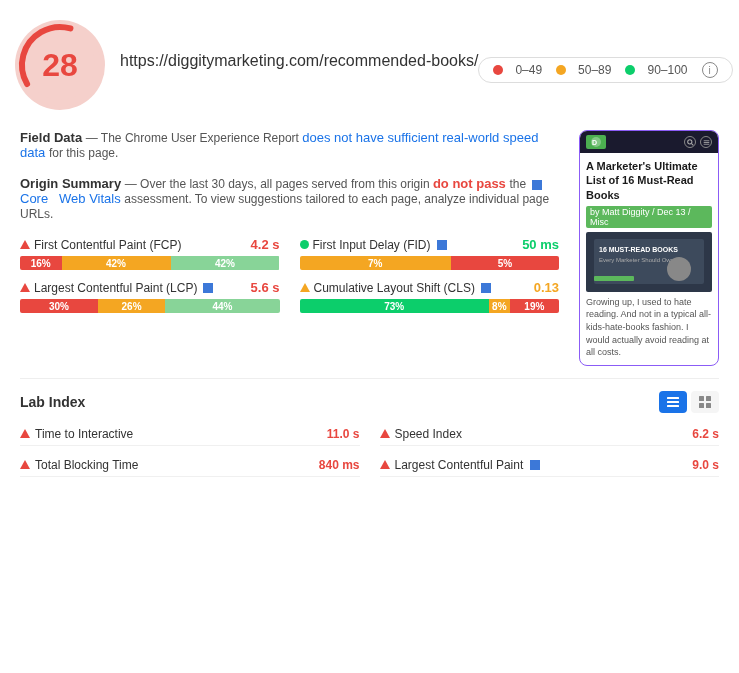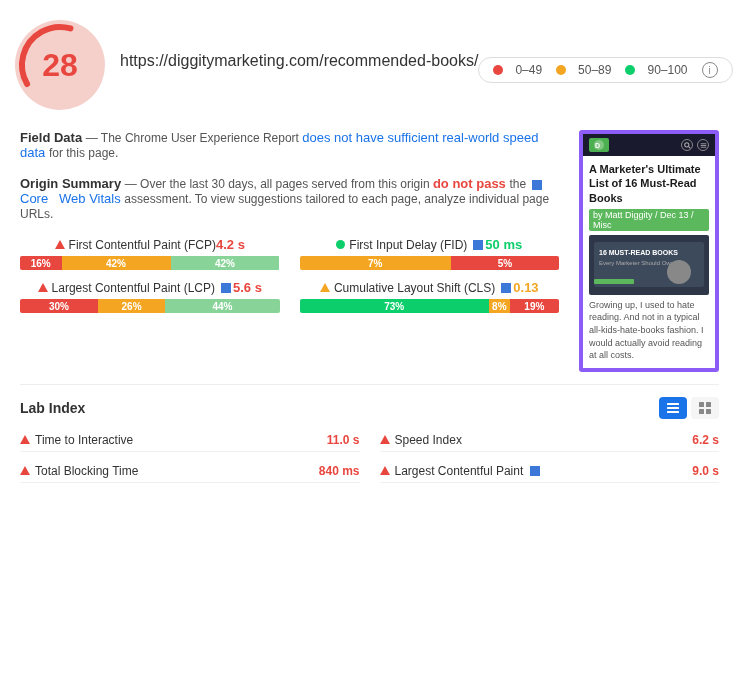--- a/index.html
+++ b/index.html
@@ -31,41 +31,41 @@
     .section { margin-bottom: 16px; }
     .section-title { font-weight: bold; font-size: 13px; display: inline; }
     .section-desc { font-size: 12px; color: #555; display: inline; }
     .link-text { color: #1a73e8; text-decoration: none; }
     .warn-text { color: #e8473f; font-weight: bold; }
     .blue-flag { display: inline-block; width: 10px; height: 10px; background: #3c78d8; margin: 0 2px; vertical-align: middle; }
 
     .metrics-grid { display: grid; grid-template-columns: 1fr 1fr; gap: 10px 20px; margin-top: 10px; }
 
     .metric-card {}
-    .metric-header { display: flex; align-items: center; justify-content: center; margin-bottom: 4px; }
+    .metric-header { display: flex; align-items: center; justify-content: space-between; margin-bottom: 4px; }
     .metric-label { font-size: 12px; color: #333; display: flex; align-items: center; gap: 4px; }
     .metric-value-red { color: #e8473f; font-weight: bold; font-size: 13px; }
     .metric-value-green { color: #0cce6b; font-weight: bold; font-size: 13px; }
     .metric-value-orange { color: #f4a622; font-weight: bold; font-size: 13px; }
 
     .triangle-red { width: 0; height: 0; border-left: 5px solid transparent; border-right: 5px solid transparent; border-bottom: 9px solid #e8473f; display: inline-block; }
     .triangle-orange { width: 0; height: 0; border-left: 5px solid transparent; border-right: 5px solid transparent; border-bottom: 9px solid #f4a622; display: inline-block; }
     .circle-green { width: 9px; height: 9px; border-radius: 50%; background: #0cce6b; display: inline-block; }
 
     .bar-container { height: 14px; border-radius: 2px; overflow: hidden; display: flex; width: 100%; }
     .bar-segment { height: 100%; display: flex; align-items: center; justify-content: center; font-size: 10px; color: #fff; font-weight: bold; }
     .bar-red { background: #e8473f; }
     .bar-orange { background: #f4a622; }
     .bar-green { background: #0cce6b; }
     .bar-light-green { background: #88d498; }
 
     .divider { border: none; border-top: 1px solid #eee; margin: 12px 0; }
 
     
-    .preview-card { border: 4px solid #8b5cf6; border-radius: 3px; overflow: hidden; font-size: 10px; }
+    .preview-card { border: 1px solid #8b5cf6; border-radius: 8px; overflow: hidden; font-size: 10px; }
     .preview-header { background: #1a1a2e; display: flex; align-items: center; justify-content: space-between; padding: 4px 6px; }
     .preview-logo { width: 20px; height: 14px; background: #4caf50; border-radius: 2px; display: flex; align-items: center; justify-content: center; }
     .preview-icons { display: flex; gap: 4px; }
     .preview-icon-circle { width: 12px; height: 12px; border-radius: 50%; border: 1px solid #888; display: flex; align-items: center; justify-content: center; }
     .preview-body { padding: 6px; }
     .preview-title { font-size: 11px; font-weight: bold; color: #1a1a1a; margin-bottom: 4px; line-height: 1.3; }
     .preview-author { font-size: 9px; color: #fff; background: #5cb85c; padding: 1px 4px; border-radius: 2px; margin-bottom: 4px; display: inline-block; }
     .preview-image { width: 100%; height: 60px; background: #2d3748; border-radius: 2px; margin-bottom: 4px; display: flex; align-items: center; justify-content: center; overflow: hidden; }
     .preview-text { font-size: 9px; color: #555; line-height: 1.4; }
 

